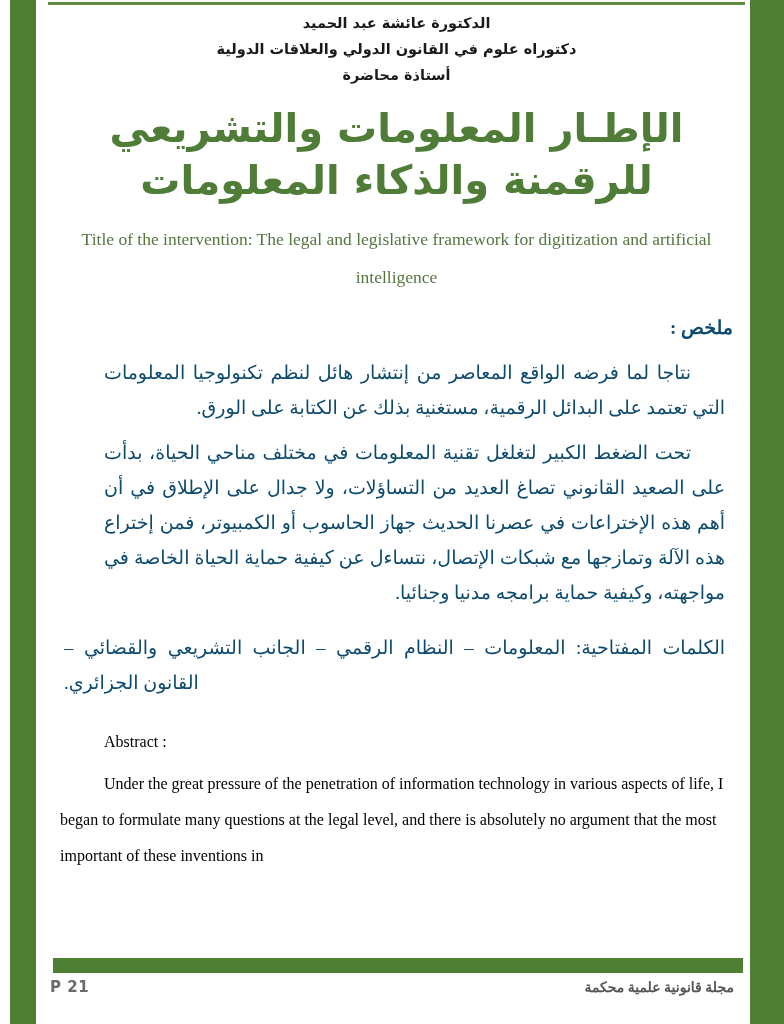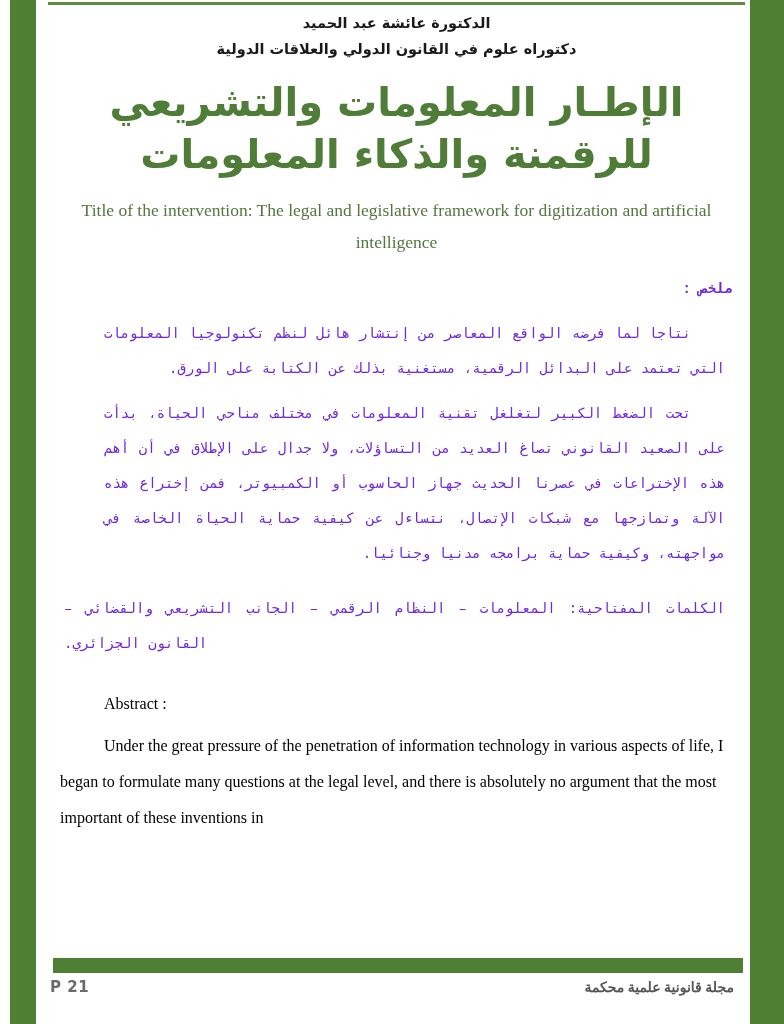--- a/index.html
+++ b/index.html
@@ -93,32 +93,32 @@
     margin-top: 14px;
     letter-spacing: -0.5px;
   }
 
   
   .subtitle {
     text-align: center;
     color: #55753f;
     font-family: "Liberation Serif", "DejaVu Serif", serif;
     font-size: 17.5px;
-    line-height: 32px;
+    line-height: 38px;
     margin-top: 14px;
     padding: 0 16px;
   }
 
   
   .ar-section {
     direction: rtl;
     text-align: right;
-    color: #6d28d9;
-    font-family: Liberation Mono, monospace;
-    font-size: 14px;
+    color: #0c4a6e;
+    font-family: Liberation Serif, serif;
+    font-size: 19px;
     line-height: 35px;
   }
   .ar-heading {
     font-weight: bold;
     margin-top: 14px;
     text-align: right;
     padding-left: 40px;
   }
   .ar-para {
     text-align: justify;
@@ -188,20 +188,21 @@
 
   <div class="side-bar-left"></div>
   <div class="side-bar-right"></div>
   <div class="top-rule"></div>
 
   <div class="content">
 
     <div class="author-block">
       <div class="author-line">الدكتورة عائشة عبد الحميد</div>
       <div class="author-line">دكتوراه علوم في القانون الدولي والعلاقات الدولية</div>
+      <div class="author-line">أستاذة محاضرة</div>
     </div>
 
     <div class="main-title">
       <div>الإطـار المعلومات والتشريعي</div>
       <div>للرقمنة والذكاء المعلومات</div>
     </div>
 
     <div class="subtitle">Title of the intervention: The legal and legislative framework for digitization and artificial intelligence</div>
 
     <div class="ar-section">

